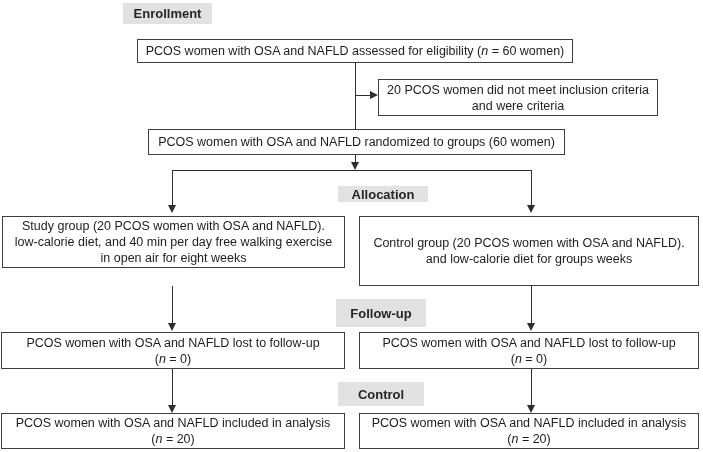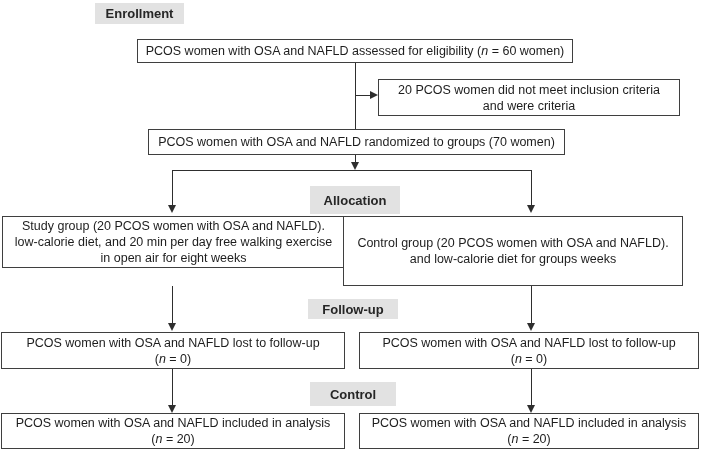--- a/index.html
+++ b/index.html
@@ -18,20 +18,21 @@
     background:var(--background);
     overflow:hidden;
   }
   .stage{
     position:absolute;
     background:var(--label-bg);
     color:#262626;
     font-size:13px;font-weight:bold;
     display:flex;align-items:center;justify-content:center;
     white-space:nowrap;
+    margin-left:28px;
   }
   .box{
     position:absolute;
     border:1px solid var(--box-border);
     background:#fff;
     color:var(--text);
     font-size:12.5px;line-height:16px;
     display:flex;flex-direction:column;
     align-items:center;justify-content:center;
     text-align:center;
@@ -52,22 +53,22 @@
     border-bottom:4.5px solid transparent;
     border-left:8px solid var(--connector);
   }
 </style>
 </head>
 <body>
 
 <div class="canvas">
 
   <div class="stage" style="left:95px;top:3px;width:89px;height:21px">Enrollment</div>
-  <div class="stage" style="left:310px;top:186px;width:90px;height:28px">Allocation</div>
-  <div class="stage" style="left:308px;top:299px;width:90px;height:20px">Follow-up</div>
+  <div class="stage" style="left:310px;top:186px;width:90px;height:16px">Allocation</div>
+  <div class="stage" style="left:308px;top:299px;width:90px;height:28px">Follow-up</div>
   <div class="stage" style="left:310px;top:382px;width:86px;height:24px">Control</div>
 
   <div class="vline" style="left:355px;top:63px;height:66px"></div>
   <div class="hline" style="left:356px;top:95px;width:15px"></div>
   <div class="arr-r" style="left:370px;top:91px"></div>
 
   <div class="vline" style="left:355px;top:155px;height:8px"></div>
   <div class="arr-d" style="left:351px;top:162px"></div>
   <div class="hline" style="left:172px;top:170px;width:360px"></div>
 
@@ -83,36 +84,36 @@
 
   <div class="vline" style="left:172px;top:369px;height:36px"></div>
   <div class="arr-d" style="left:168px;top:405px"></div>
   <div class="vline" style="left:531px;top:369px;height:36px"></div>
   <div class="arr-d" style="left:527px;top:405px"></div>
 
   <div class="box" style="left:137px;top:39px;width:436px;height:24px">
     <div class="bl"><span>PCOS women with OSA and NAFLD assessed for eligibility (</span><span class="it">n</span><span> = 60 women)</span></div>
   </div>
 
-  <div class="box" style="left:378px;top:79px;width:302px;height:37px">
+  <div class="box" style="left:378px;top:79px;width:280px;height:37px">
     <div class="bl">20 PCOS women did not meet inclusion criteria</div>
     <div class="bl">and were criteria</div>
   </div>
 
   <div class="box" style="left:148px;top:129px;width:417px;height:26px">
-    <div class="bl">PCOS women with OSA and NAFLD randomized to groups (70 women)</div>
+    <div class="bl">PCOS women with OSA and NAFLD randomized to groups (60 women)</div>
   </div>
 
   <div class="box" style="left:2px;top:216px;width:343px;height:52px">
     <div class="bl">Study group (20 PCOS women with OSA and NAFLD).</div>
-    <div class="bl">low-calorie diet, and 20 min per day free walking exercise</div>
+    <div class="bl">low-calorie diet, and 40 min per day free walking exercise</div>
     <div class="bl">in open air for eight weeks</div>
   </div>
 
-  <div class="box" style="left:343px;top:216px;width:340px;height:70px">
+  <div class="box" style="left:359px;top:216px;width:340px;height:70px">
     <div class="bl">Control group (20 PCOS women with OSA and NAFLD).</div>
     <div class="bl">and low-calorie diet for groups weeks</div>
   </div>
 
   <div class="box" style="left:1px;top:332px;width:344px;height:37px">
     <div class="bl">PCOS women with OSA and NAFLD lost to follow-up</div>
     <div class="bl"><span>(</span><span class="it">n</span><span> = 0)</span></div>
   </div>
 
   <div class="box" style="left:359px;top:332px;width:340px;height:37px">

